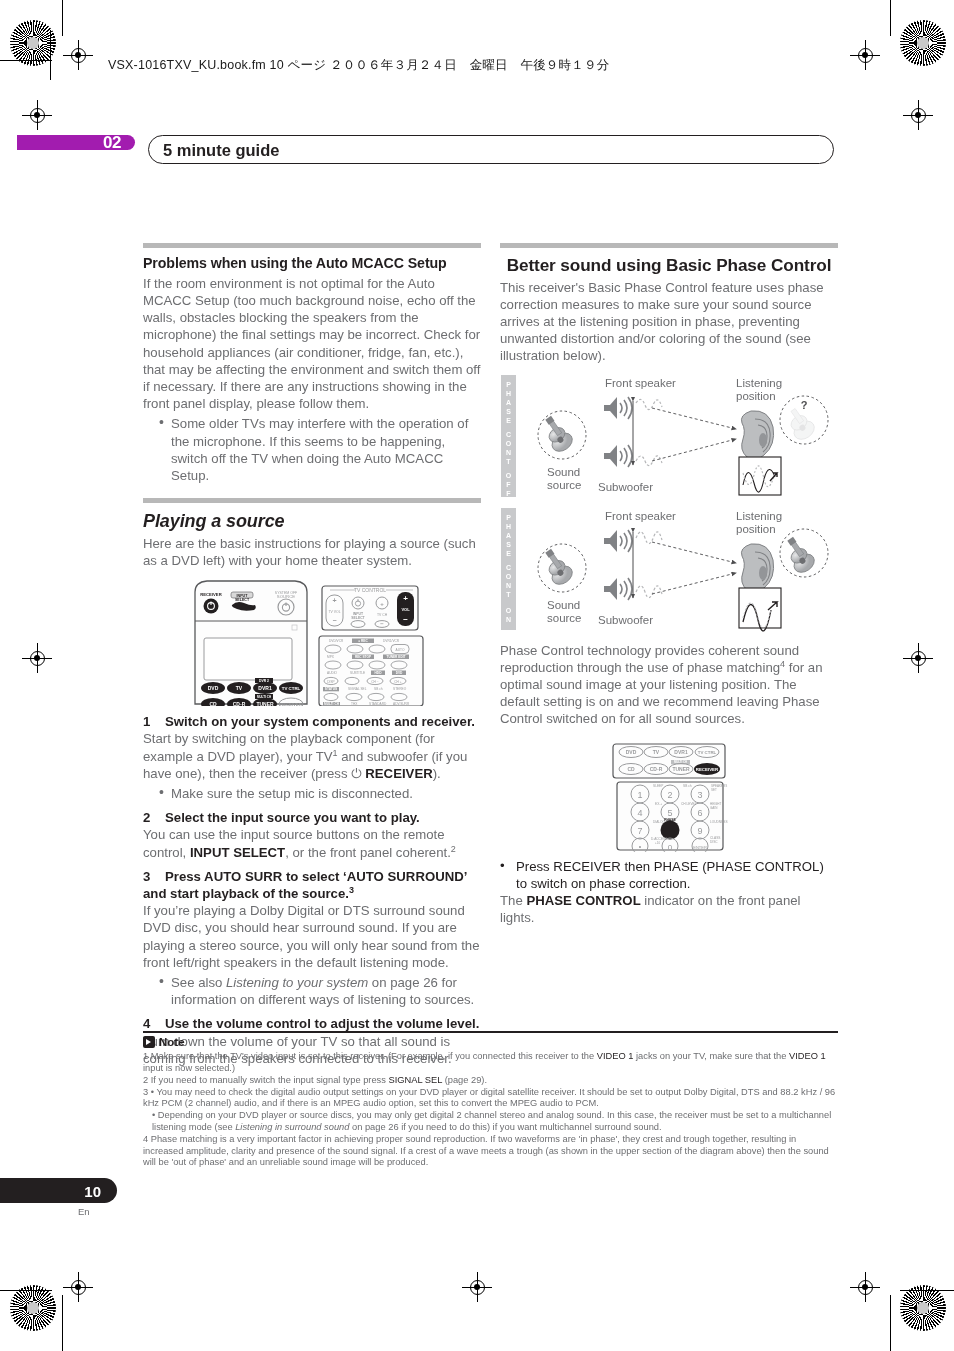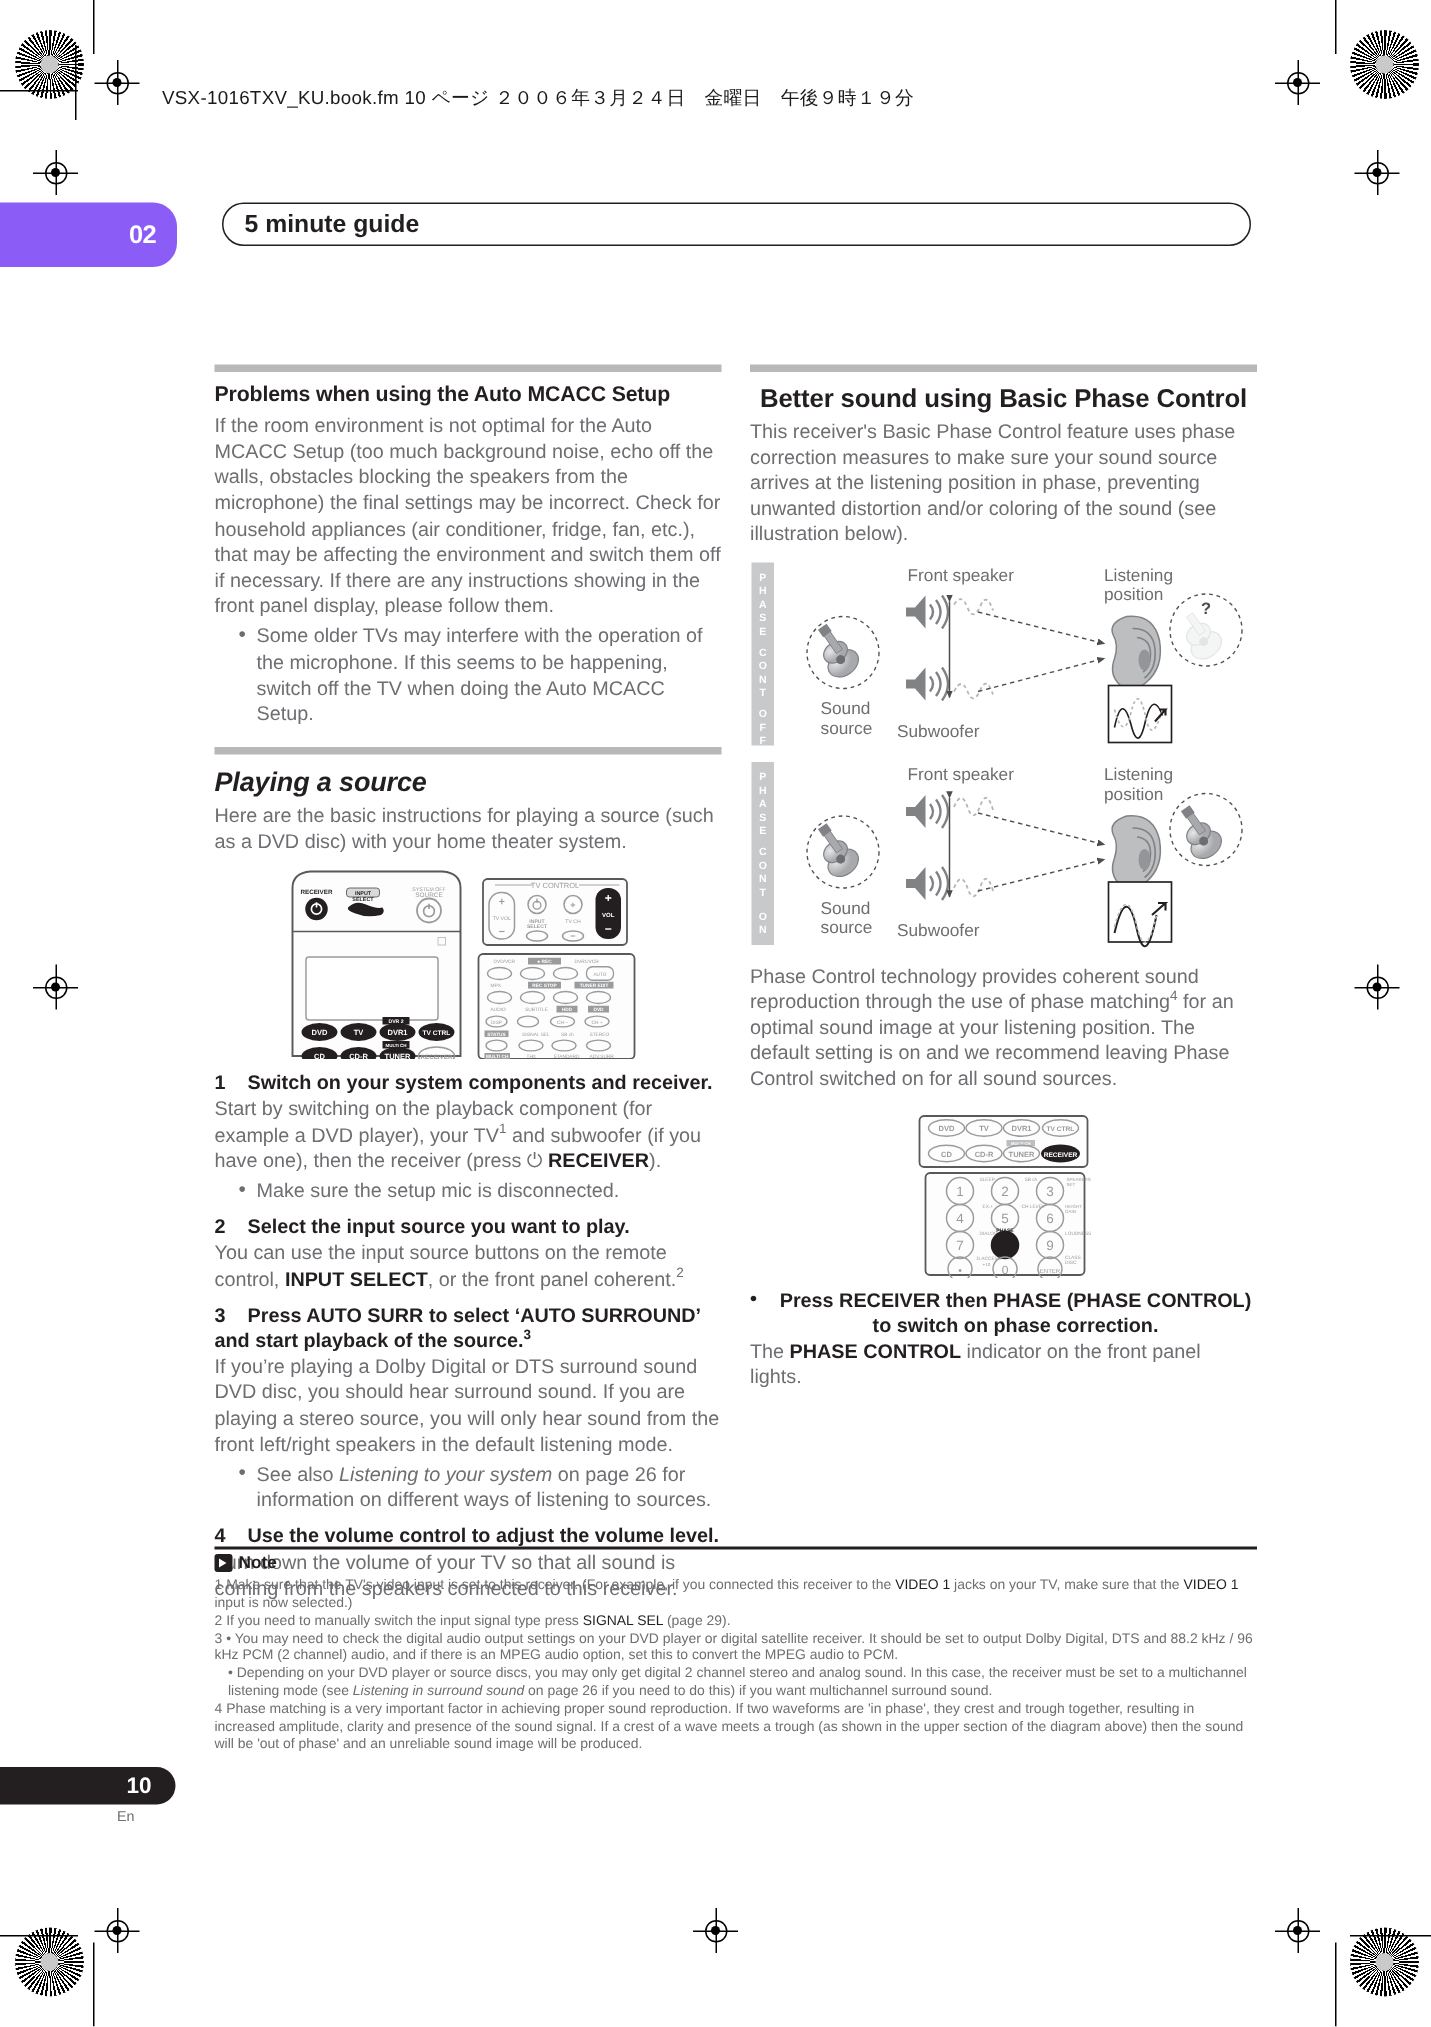--- a/index.html
+++ b/index.html
@@ -32,22 +32,22 @@
 
   
   .filename{
     position:absolute;left:108px;top:57px;
     font-size:12.5px;color:#1a1a1a;letter-spacing:0.2px;white-space:nowrap;
     font-family:"Liberation Sans", sans-serif;
   }
 
   
   .chapter-tab{
-    position:absolute;left:0px;top:135px;width:118px;height:43px;
-    background:#8b5cf6;border-radius:0 16px 16px 0;
+    position:absolute;left:17px;top:135px;width:118px;height:15px;
+    background:#a21caf;border-radius:0 16px 16px 0;
   }
   .chapter-num{
     position:absolute;right:14px;top:50%;transform:translateY(-50%);
     color:#fff;font-weight:bold;font-size:17px;letter-spacing:-0.5px;
   }
   .chapter-pill{
     position:absolute;left:148px;top:135px;width:686px;height:29px;
     border:1.6px solid #231f20;border-radius:15px;box-sizing:border-box;
   }
   .chapter-title{
@@ -81,22 +81,22 @@
     padding-left:12px;margin-bottom:1px;
   }
   ul.bul li:before{content:"\2022";position:absolute;left:0;top:-1px;font-size:14px;}
 
   p.step{
     font-size:13.2px;line-height:17.2px;margin:7px 0 0 0;color:#231f20;font-weight:bold;
   }
   p.step .n{display:inline-block;width:22px;}
 
   p.bold-bullet{
-    font-size:13.2px;line-height:17.2px;margin:6px 0 0 0;color:#231f20;font-weight:bold;
-    padding-left:16px;position:relative;text-align:center;
+    font-size:13.2px;line-height:17.2px;margin:6px 0 0 0;color:#231f20;font-weight:normal;
+    padding-left:16px;position:relative;
   }
   p.bold-bullet:before{content:"\2022";position:absolute;left:0;top:-1px;}
 
   
   .remote-wrap{margin:9px 0 6px 0;display:flex;justify-content:center;gap:6px;}
   svg{display:block;}
 
   
   .diagram{position:relative;margin:8px 0 0 0;}
   .dia-txt{font-size:11.5px;fill:#6d6e71;font-family:"Liberation Sans",sans-serif;}
@@ -193,21 +193,21 @@
 
     <div class="rule"></div>
     <h2 class="sec">Problems when using the Auto MCACC Setup</h2>
     <p class="body">If the room environment is not optimal for the Auto MCACC Setup (too much background noise, echo off the walls, obstacles blocking the speakers from the microphone) the final settings may be incorrect. Check for household appliances (air conditioner, fridge, fan, etc.), that may be affecting the environment and switch them off if necessary. If there are any instructions showing in the front panel display, please follow them.</p>
     <ul class="bul">
       <li>Some older TVs may interfere with the operation of the microphone. If this seems to be happening, switch off the TV when doing the Auto MCACC Setup.</li>
     </ul>
 
     <div class="rule" style="margin-top:14px;"></div>
     <h2 class="sec big">Playing a source</h2>
-    <p class="body">Here are the basic instructions for playing a source (such as a DVD disc) with your home theater system.</p>
+    <p class="body">Here are the basic instructions for playing a source (such as a DVD left) with your home theater system.</p>
 
     <div class="remote-wrap">
       <svg width="250" height="128" viewBox="0 0 250 128">
 
         <g>
           <path d="M8,14 Q8,4 20,3 L108,3 Q120,4 120,14 L120,126 L8,126 Z" fill="#fdfdfd" stroke="#58595b" stroke-width="1.3"></path>
           <line x1="8" y1="43" x2="120" y2="43" stroke="#58595b" stroke-width="1"></line>
 
           <circle cx="24" cy="28" r="7.5" fill="#231f20"></circle>
           <path d="M24,23.5 L24,27" stroke="#fff" stroke-width="1.1"></path>

